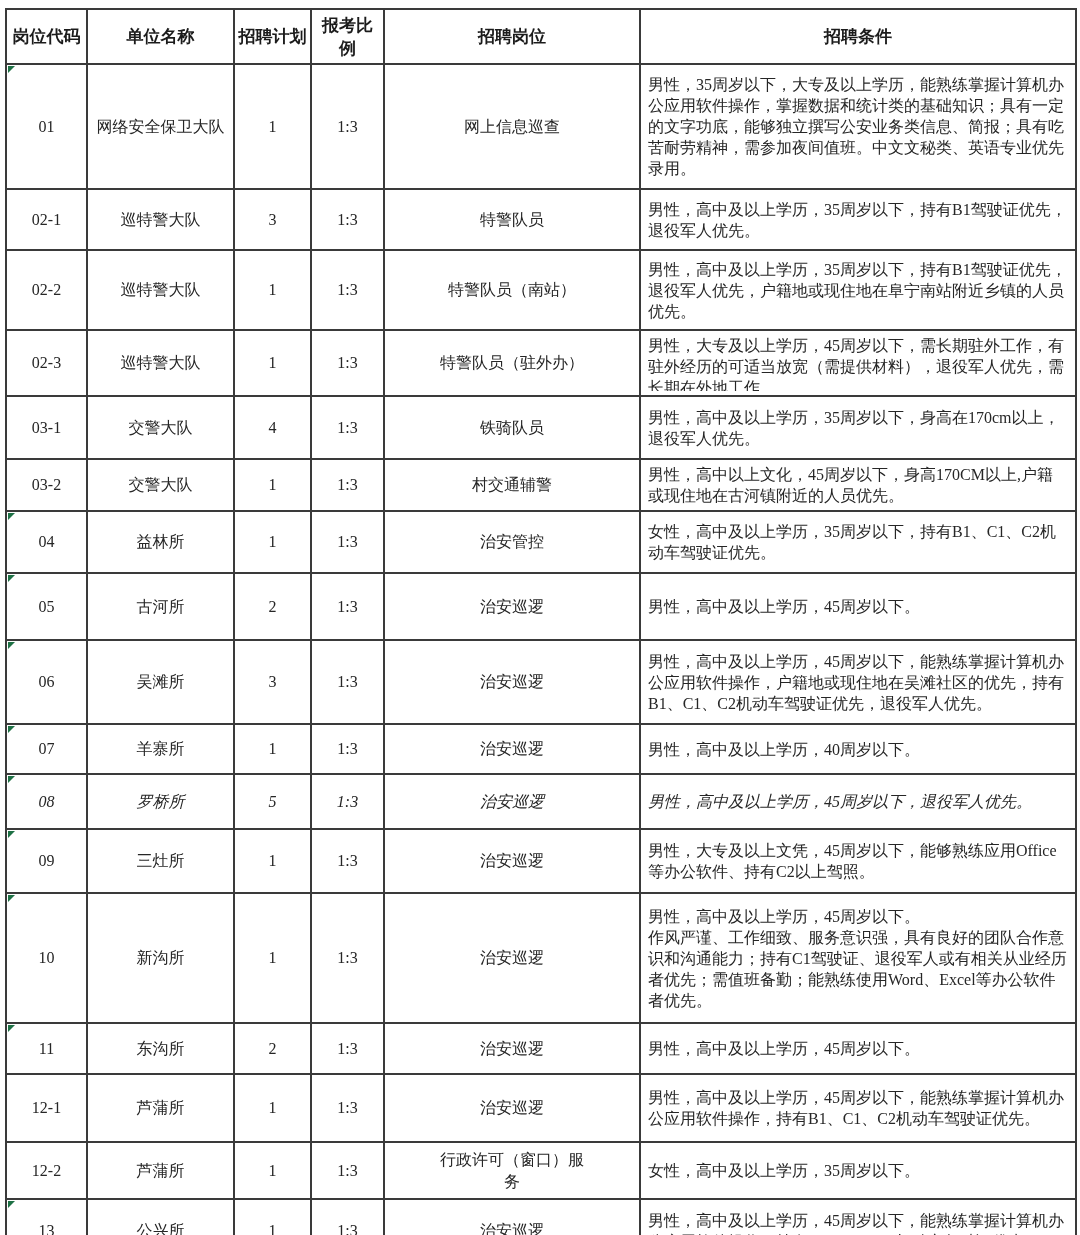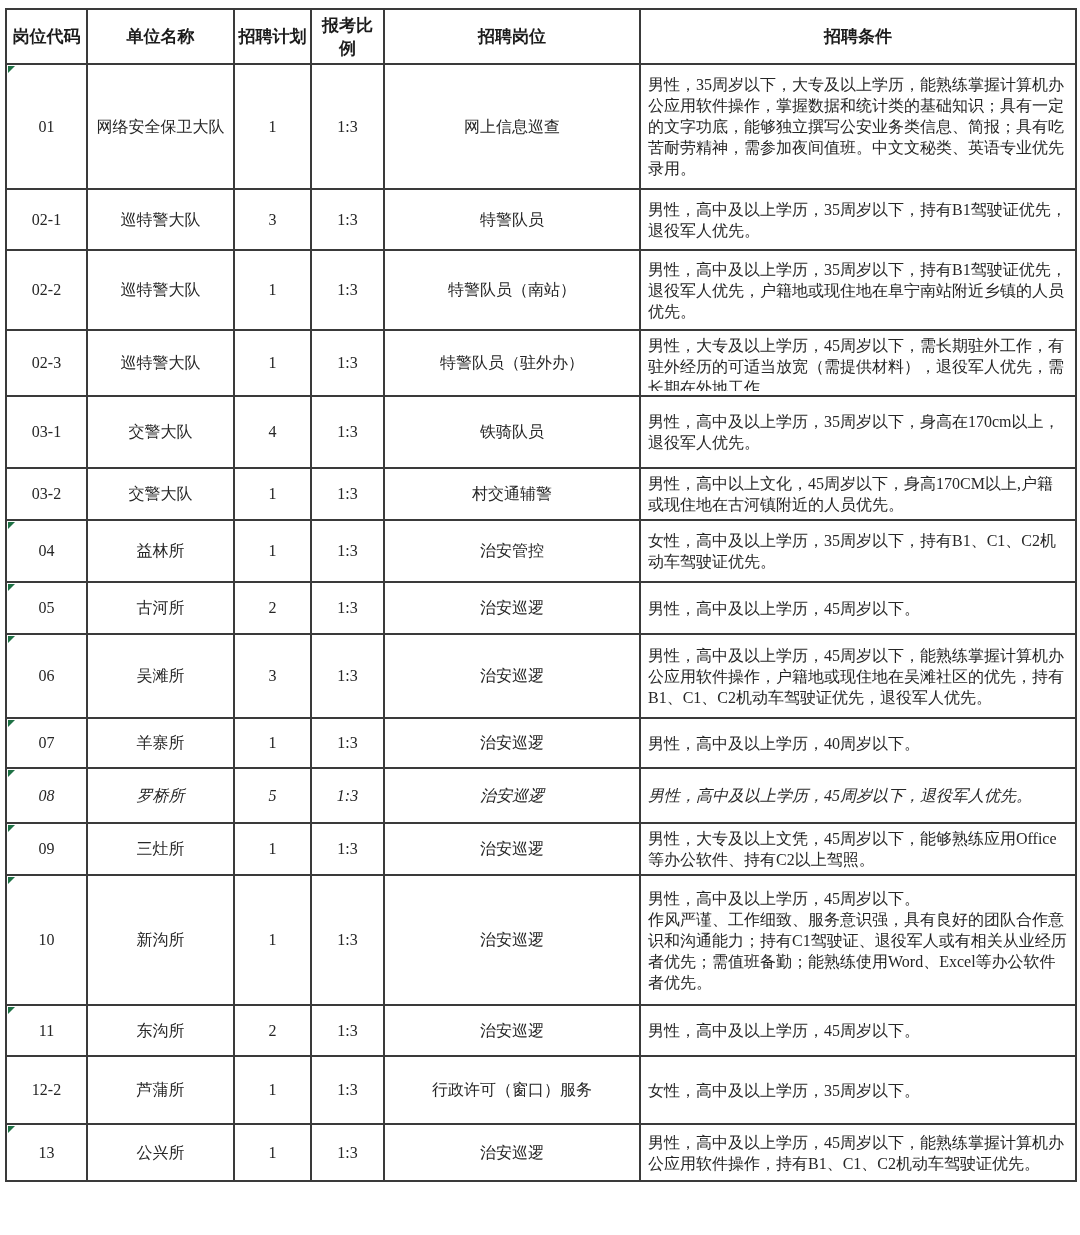--- a/index.html
+++ b/index.html
@@ -16,28 +16,28 @@
   td.col-code{position:relative;}
   td.col-conditions{
     text-align:left;padding:4px 8px 4px 7px;
     white-space:pre-line;line-height:21px;font-size:16px;
   }
   
   tbody tr:nth-child(1){height:125px;}
   tbody tr:nth-child(2){height:61px;}
   tbody tr:nth-child(3){height:80px;}
   tbody tr:nth-child(4){height:60px;}
-  tbody tr:nth-child(5){height:72px;}
+  tbody tr:nth-child(5){height:63px;}
   tbody tr:nth-child(6){height:52px;}
   tbody tr:nth-child(7){height:62px;margin-top:32px;}
-  tbody tr:nth-child(8){height:52px;}
+  tbody tr:nth-child(8){height:67px;}
   tbody tr:nth-child(9){height:84px;}
   tbody tr:nth-child(10){height:50px;}
   tbody tr:nth-child(11){height:55px;font-style:italic;}
-  tbody tr:nth-child(12){height:52px;}
+  tbody tr:nth-child(12){height:64px;}
   tbody tr:nth-child(13){height:130px;}
   tbody tr:nth-child(14){height:51px;}
   tbody tr:nth-child(15){height:68px;}
   tbody tr:nth-child(16){height:57px;}
   tbody tr:nth-child(17){height:63px;}
   
   tbody tr:nth-child(4) td.col-conditions [data-bind]{
     display:block;max-height:56px;overflow:hidden;
   }
   
@@ -181,20 +181,28 @@
         </tr>
         <tr>
           <td class="col-code"><span class="excel-flag"></span><span data-bind="table.rows.13.code">11</span></td>
           <td class="col-unit"><span data-bind="table.rows.13.unit">东沟所</span></td>
           <td class="col-plan"><span data-bind="table.rows.13.plan">2</span></td>
           <td class="col-ratio"><span data-bind="table.rows.13.ratio">1:3</span></td>
           <td class="col-position"><span data-bind="table.rows.13.position">治安巡逻</span></td>
           <td class="col-conditions"><span data-bind="table.rows.13.conditions">男性，高中及以上学历，45周岁以下。</span></td>
         </tr>
         <tr>
+          <td class="col-code"><span data-bind="table.rows.14.code">12-1</span></td>
+          <td class="col-unit"><span data-bind="table.rows.14.unit">芦蒲所</span></td>
+          <td class="col-plan"><span data-bind="table.rows.14.plan">1</span></td>
+          <td class="col-ratio"><span data-bind="table.rows.14.ratio">1:3</span></td>
+          <td class="col-position"><span data-bind="table.rows.14.position">治安巡逻</span></td>
+          <td class="col-conditions"><span data-bind="table.rows.14.conditions">男性，高中及以上学历，45周岁以下，能熟练掌握计算机办公应用软件操作，持有B1、C1、C2机动车驾驶证优先。</span></td>
+        </tr>
+        <tr>
           <td class="col-code"><span data-bind="table.rows.15.code">12-2</span></td>
           <td class="col-unit"><span data-bind="table.rows.15.unit">芦蒲所</span></td>
           <td class="col-plan"><span data-bind="table.rows.15.plan">1</span></td>
           <td class="col-ratio"><span data-bind="table.rows.15.ratio">1:3</span></td>
           <td class="col-position"><span data-bind="table.rows.15.position">行政许可（窗口）服务</span></td>
           <td class="col-conditions"><span data-bind="table.rows.15.conditions">女性，高中及以上学历，35周岁以下。</span></td>
         </tr>
         <tr>
           <td class="col-code"><span class="excel-flag"></span><span data-bind="table.rows.16.code">13</span></td>
           <td class="col-unit"><span data-bind="table.rows.16.unit">公兴所</span></td>

